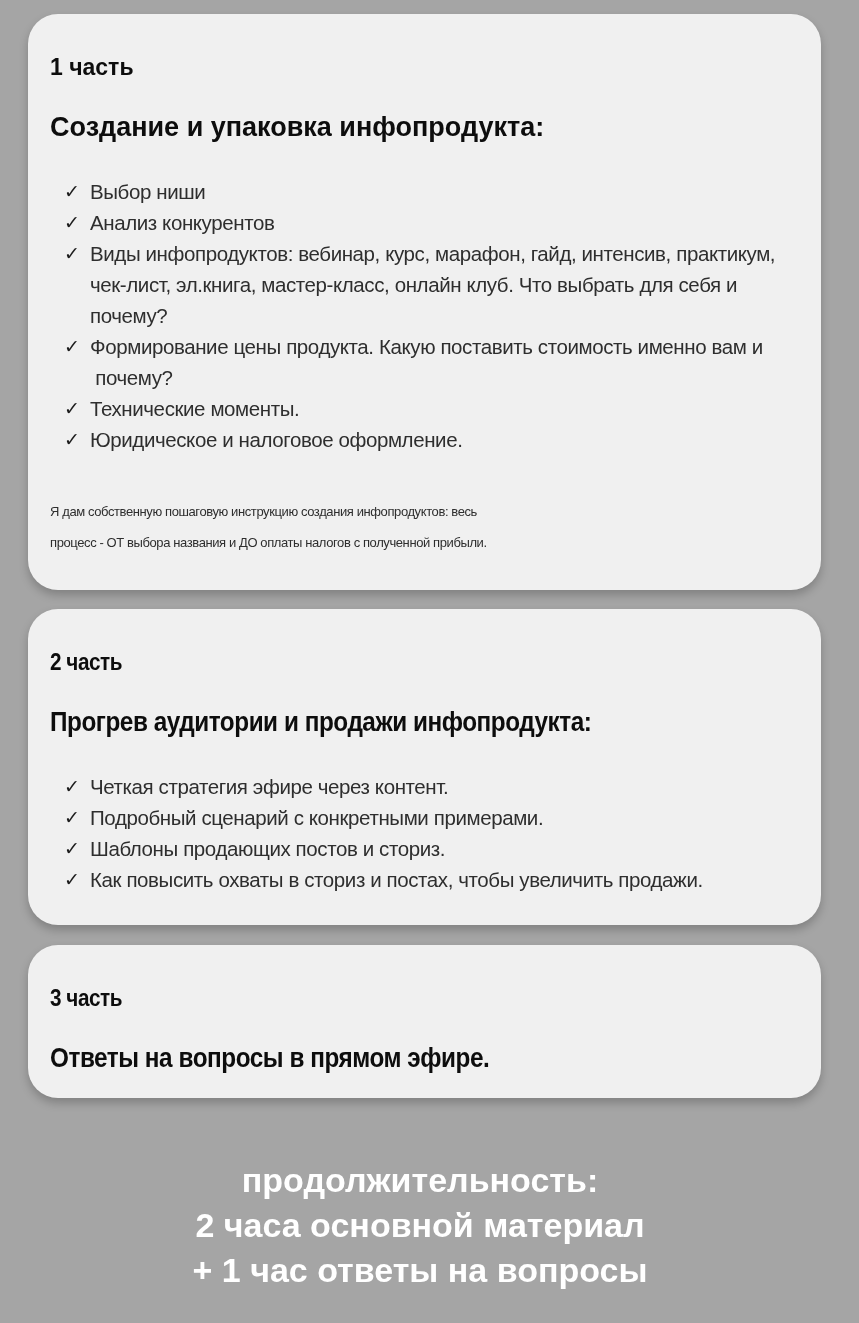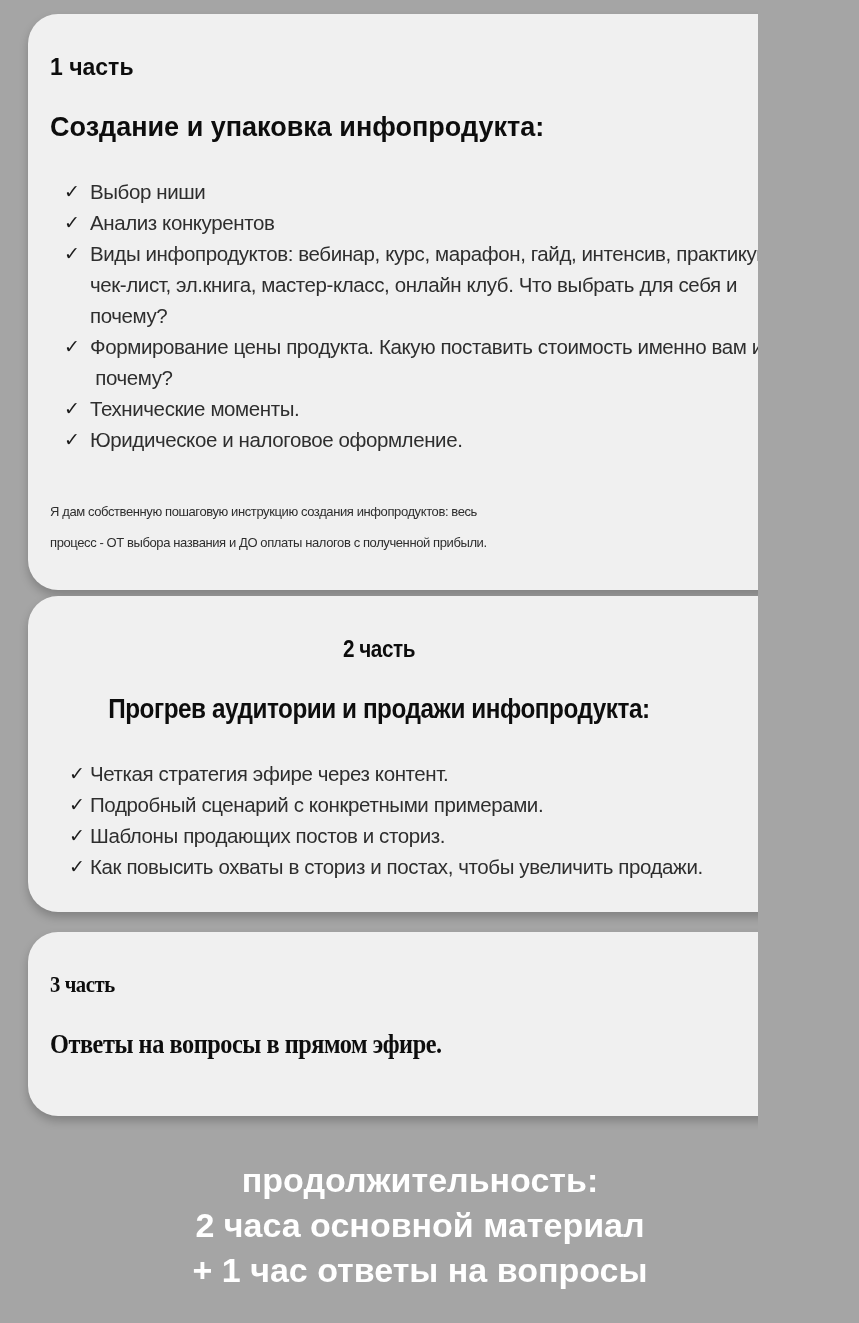--- a/index.html
+++ b/index.html
@@ -1,36 +1,36 @@
 <!DOCTYPE html>
 <html><head>
 <meta charset="utf-8">
 <style>
   * { margin: 0; padding: 0; box-sizing: border-box; }
   html, body { background: #a5a5a5; }
   .page {
     position: relative;
-    width: 758px;
+    width: 859px;
     height: 1323px;
     background: #a5a5a5;
     font-family: "Liberation Sans", sans-serif;
     overflow: hidden;
   }
   .card {
     margin-left: 28px;
     width: 793px;
     background: #f0f0f0;
     border-radius: 30px;
     box-shadow: 0 5px 10px rgba(0,0,0,0.22);
     padding: 40px 40px 30px 22px;
     color: #161616;
   }
   .card-1 { margin-top: 0; padding-bottom: 32px; }
-  .card-2 { margin-top: 6px; text-align: center; }
-  .card-3 { margin-top: 20px; padding-bottom: 56px; font-family: Liberation Serif, serif; }
+  .card-2 { margin-top: 19px; }
+  .card-3 { margin-top: 20px; padding-bottom: 24px; }
   .page-inner { padding-top: 14px; }
   .part-label {
     font-size: 23px;
     font-weight: bold;
     color: #0d0d0d;
     margin-bottom: 31px;
   }
   .card-heading {
     font-size: 27px;
     font-weight: bold;

